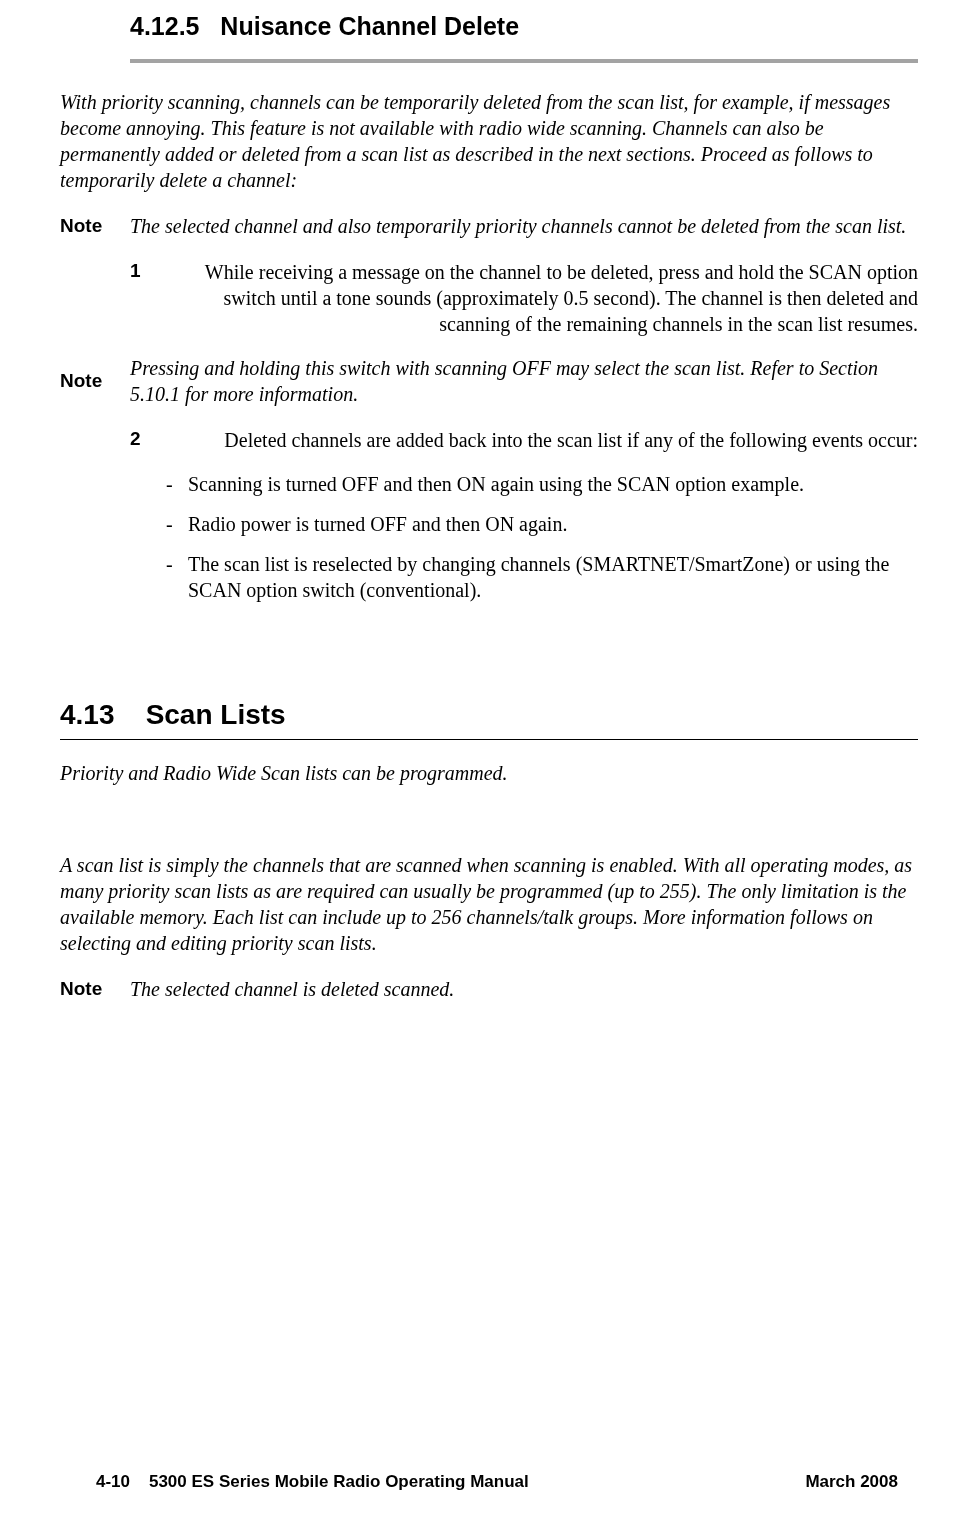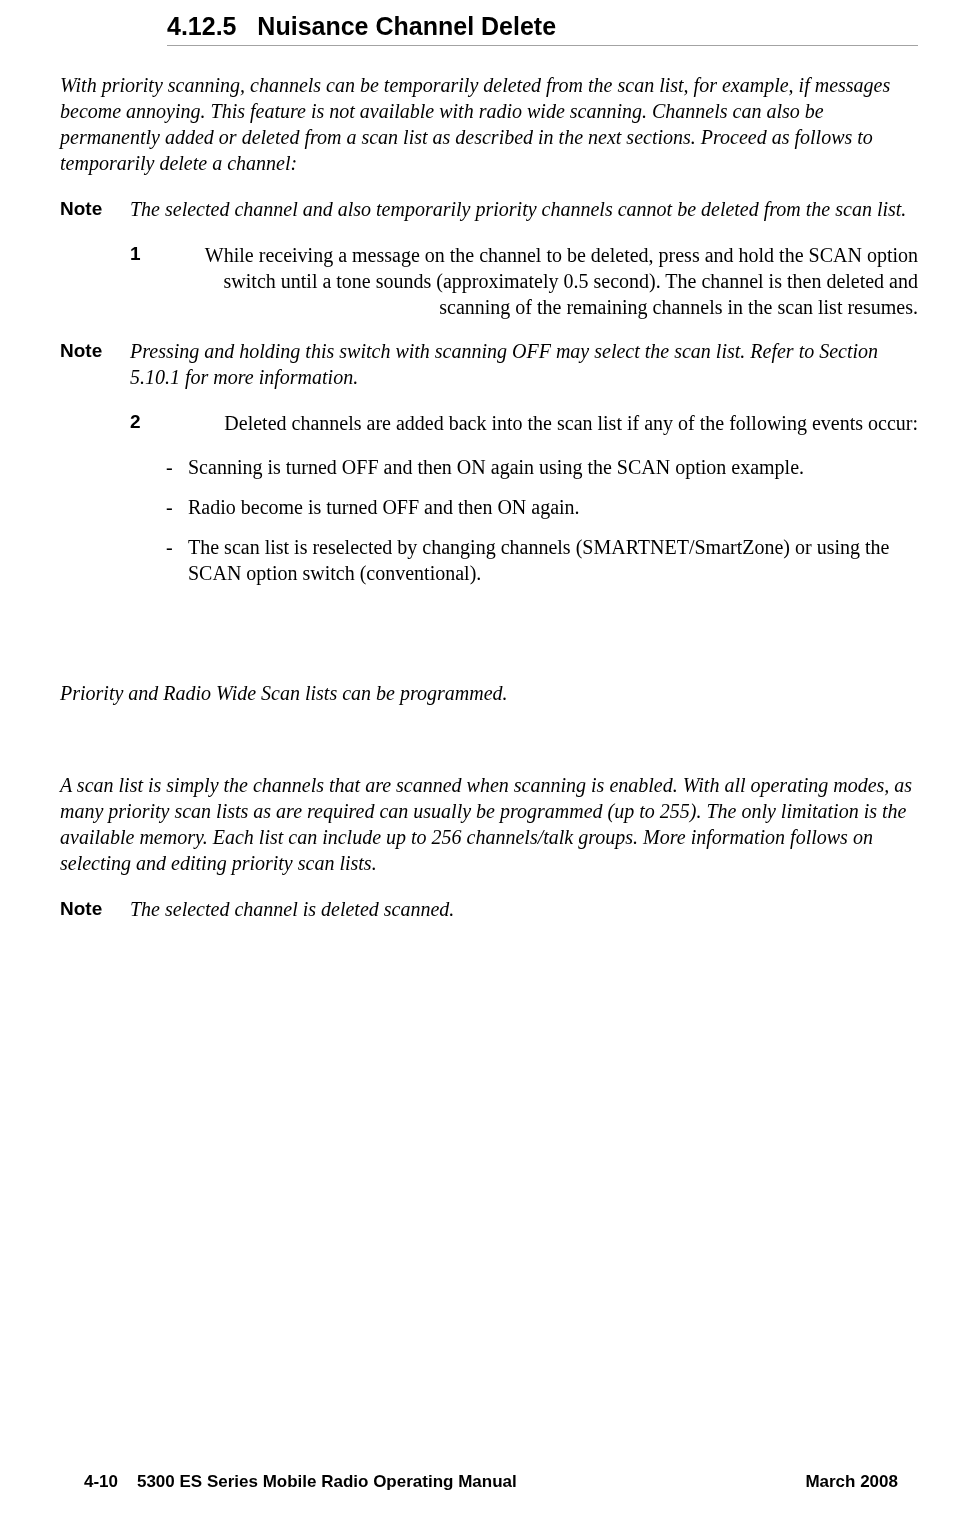--- a/index.html
+++ b/index.html
@@ -29,36 +29,36 @@
     font-size: 28px;
     margin: 0;
     border-bottom: 1px solid #000;
     padding-bottom: 6px;
     margin-bottom: 20px;
   }
   .section-h3 {
     font-family: Arial, Helvetica, sans-serif;
     font-weight: bold;
     font-size: 25px;
-    margin: 0 0 0 107px;
-    border-bottom: 1px solid #a3a3a3;
-    padding-bottom: 2px;
+    margin: 0 0 0 70px;
+    border-bottom: 4px solid #a3a3a3;
+    padding-bottom: 16px;
     margin-bottom: 26px;
   }
   .body-indent {
     margin-left: 70px;
     font-style: italic;
   }
   .para {
     margin: 0 0 20px 0;
   }
   .note-row {
     display: flex;
     margin: 12px 0 20px 0;
-    align-items: flex-start;
+    align-items: center;
   }
   .note-label {
     font-family: Arial, Helvetica, sans-serif;
     font-weight: bold;
     font-size: 19px;
     flex: 0 0 70px;
     min-width: 70px;
     padding-top: 1px;
   }
   .note-text {
@@ -95,21 +95,21 @@
   }
   .gap-big {
     height: 80px;
   }
   .gap-mid {
     height: 46px;
   }
   .footer {
     position: absolute;
     bottom: 28px;
-    left: 4px;
+    left: 16px;
     right: 0;
     padding: 0 80px;
     display: flex;
     justify-content: space-between;
     font-family: Arial, Helvetica, sans-serif;
     font-weight: bold;
     font-size: 17px;
   }
 </style>
 </head>
@@ -143,29 +143,32 @@
     <div class="num">2</div>
     <div class="num-body">Deleted channels are added back into the scan list if any of the following events occur:</div>
   </div>
 
   <div class="dash-item">
     <div class="dash">-</div>
     <div class="dash-body">Scanning is turned OFF and then ON again using the SCAN option example.</div>
   </div>
   <div class="dash-item">
     <div class="dash">-</div>
-    <div class="dash-body">Radio become is turned OFF and then ON again.</div>
+    <div class="dash-body">Radio power is turned OFF and then ON again.</div>
   </div>
   <div class="dash-item">
     <div class="dash">-</div>
     <div class="dash-body">The scan list is reselected by changing channels (SMARTNET/SmartZone) or using the SCAN option switch (conventional).</div>
   </div>
 
   <div class="gap-big"></div>
 
+  <div class="section-h2">
+    <span>4.13</span>&nbsp;&nbsp;&nbsp;&nbsp;<span>Scan Lists</span>
+  </div>
 
   <p class="para body-indent">Priority and Radio Wide Scan lists can be programmed.</p>
 
   <div class="gap-mid"></div>
 
 
   <p class="para body-indent">A scan list is simply the channels that are scanned when scanning is enabled. With all operating modes, as many priority scan lists as are required can usually be programmed (up to 255). The only limitation is the available memory. Each list can include up to 256 channels/talk groups. More information follows on selecting and editing priority scan lists.</p>
 
   <div class="note-row">
     <div class="note-label">Note</div>

